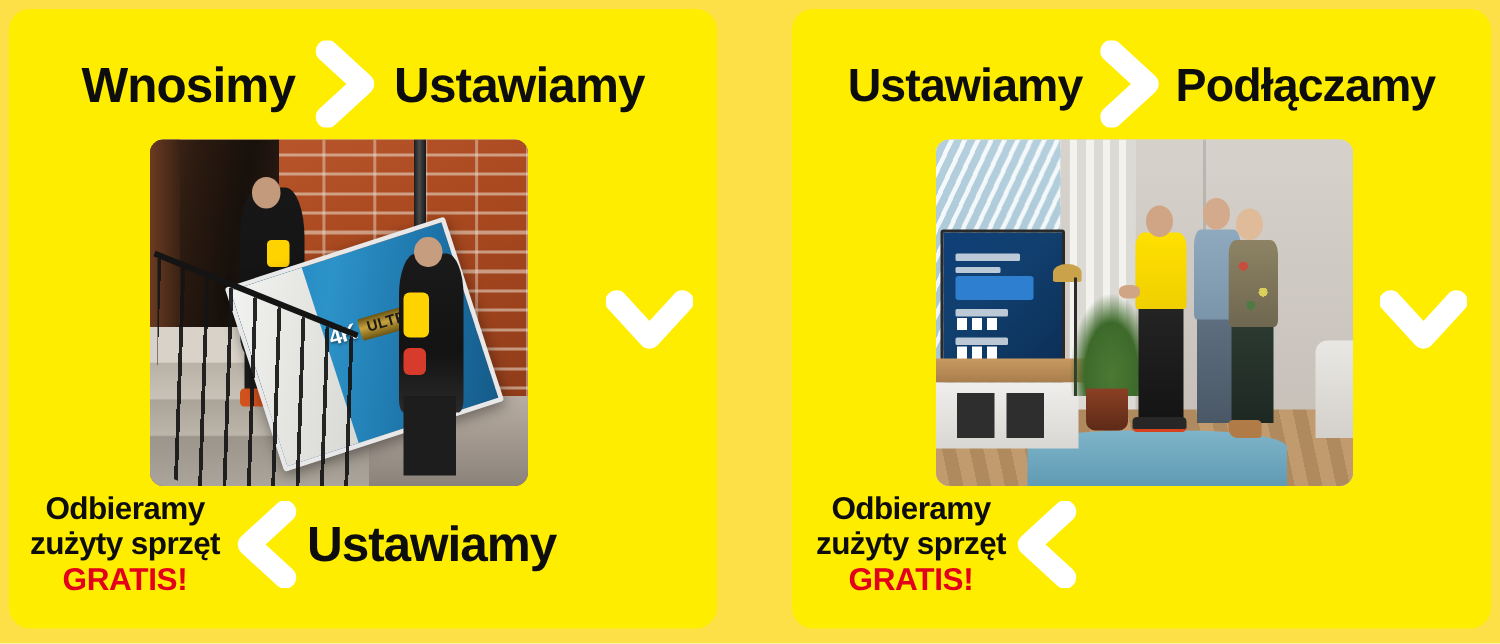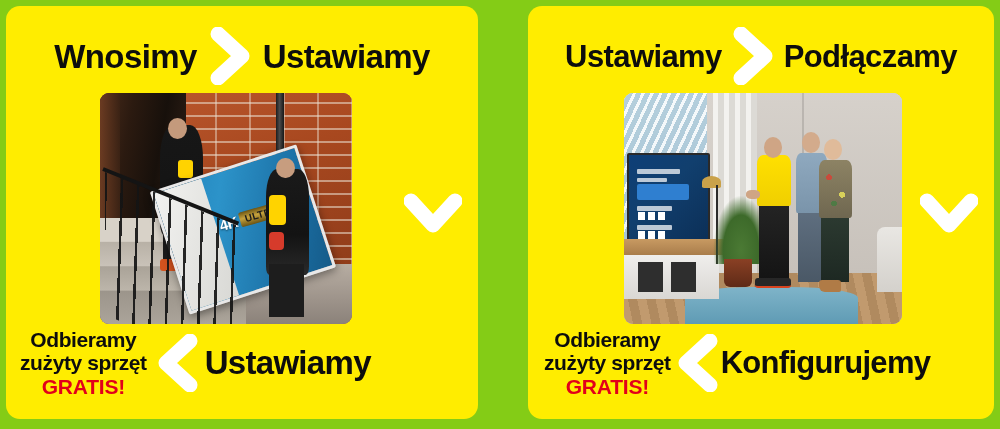--- a/index.html
+++ b/index.html
@@ -7,21 +7,21 @@
     width: 1000px;
     height: 429px;
     background: #ffffff;
     font-family: "Liberation Sans", sans-serif;
     overflow: hidden;
   }
   .stage {
     position: relative;
     width: 1000px;
     height: 429px;
-    background: #84cc16;
+    background: #fde047;
   }
 
   
   .panel {
     position: absolute;
     top: 6px;
     height: 413px;
     background: #ffed00;
     border-radius: 14px;
   }
@@ -530,17 +530,16 @@
         <span class="recycle-line">zużyty sprzęt</span>
         <span class="recycle-gratis">GRATIS!</span>
       </div>
 
       <span class="chev chev-left">
         <svg width="42" height="58" viewBox="0 0 42 58" aria-hidden="true">
           <path d="M33 7 L9 29 L33 51" fill="none" stroke="#ffffff" stroke-width="15" stroke-linecap="round" stroke-linejoin="round"></path>
         </svg>
       </span>
 
-      <span class="bottom-label">Konfigurujemy</span>
     </div>
   </section>
 
 </div>
 
 </body></html>

